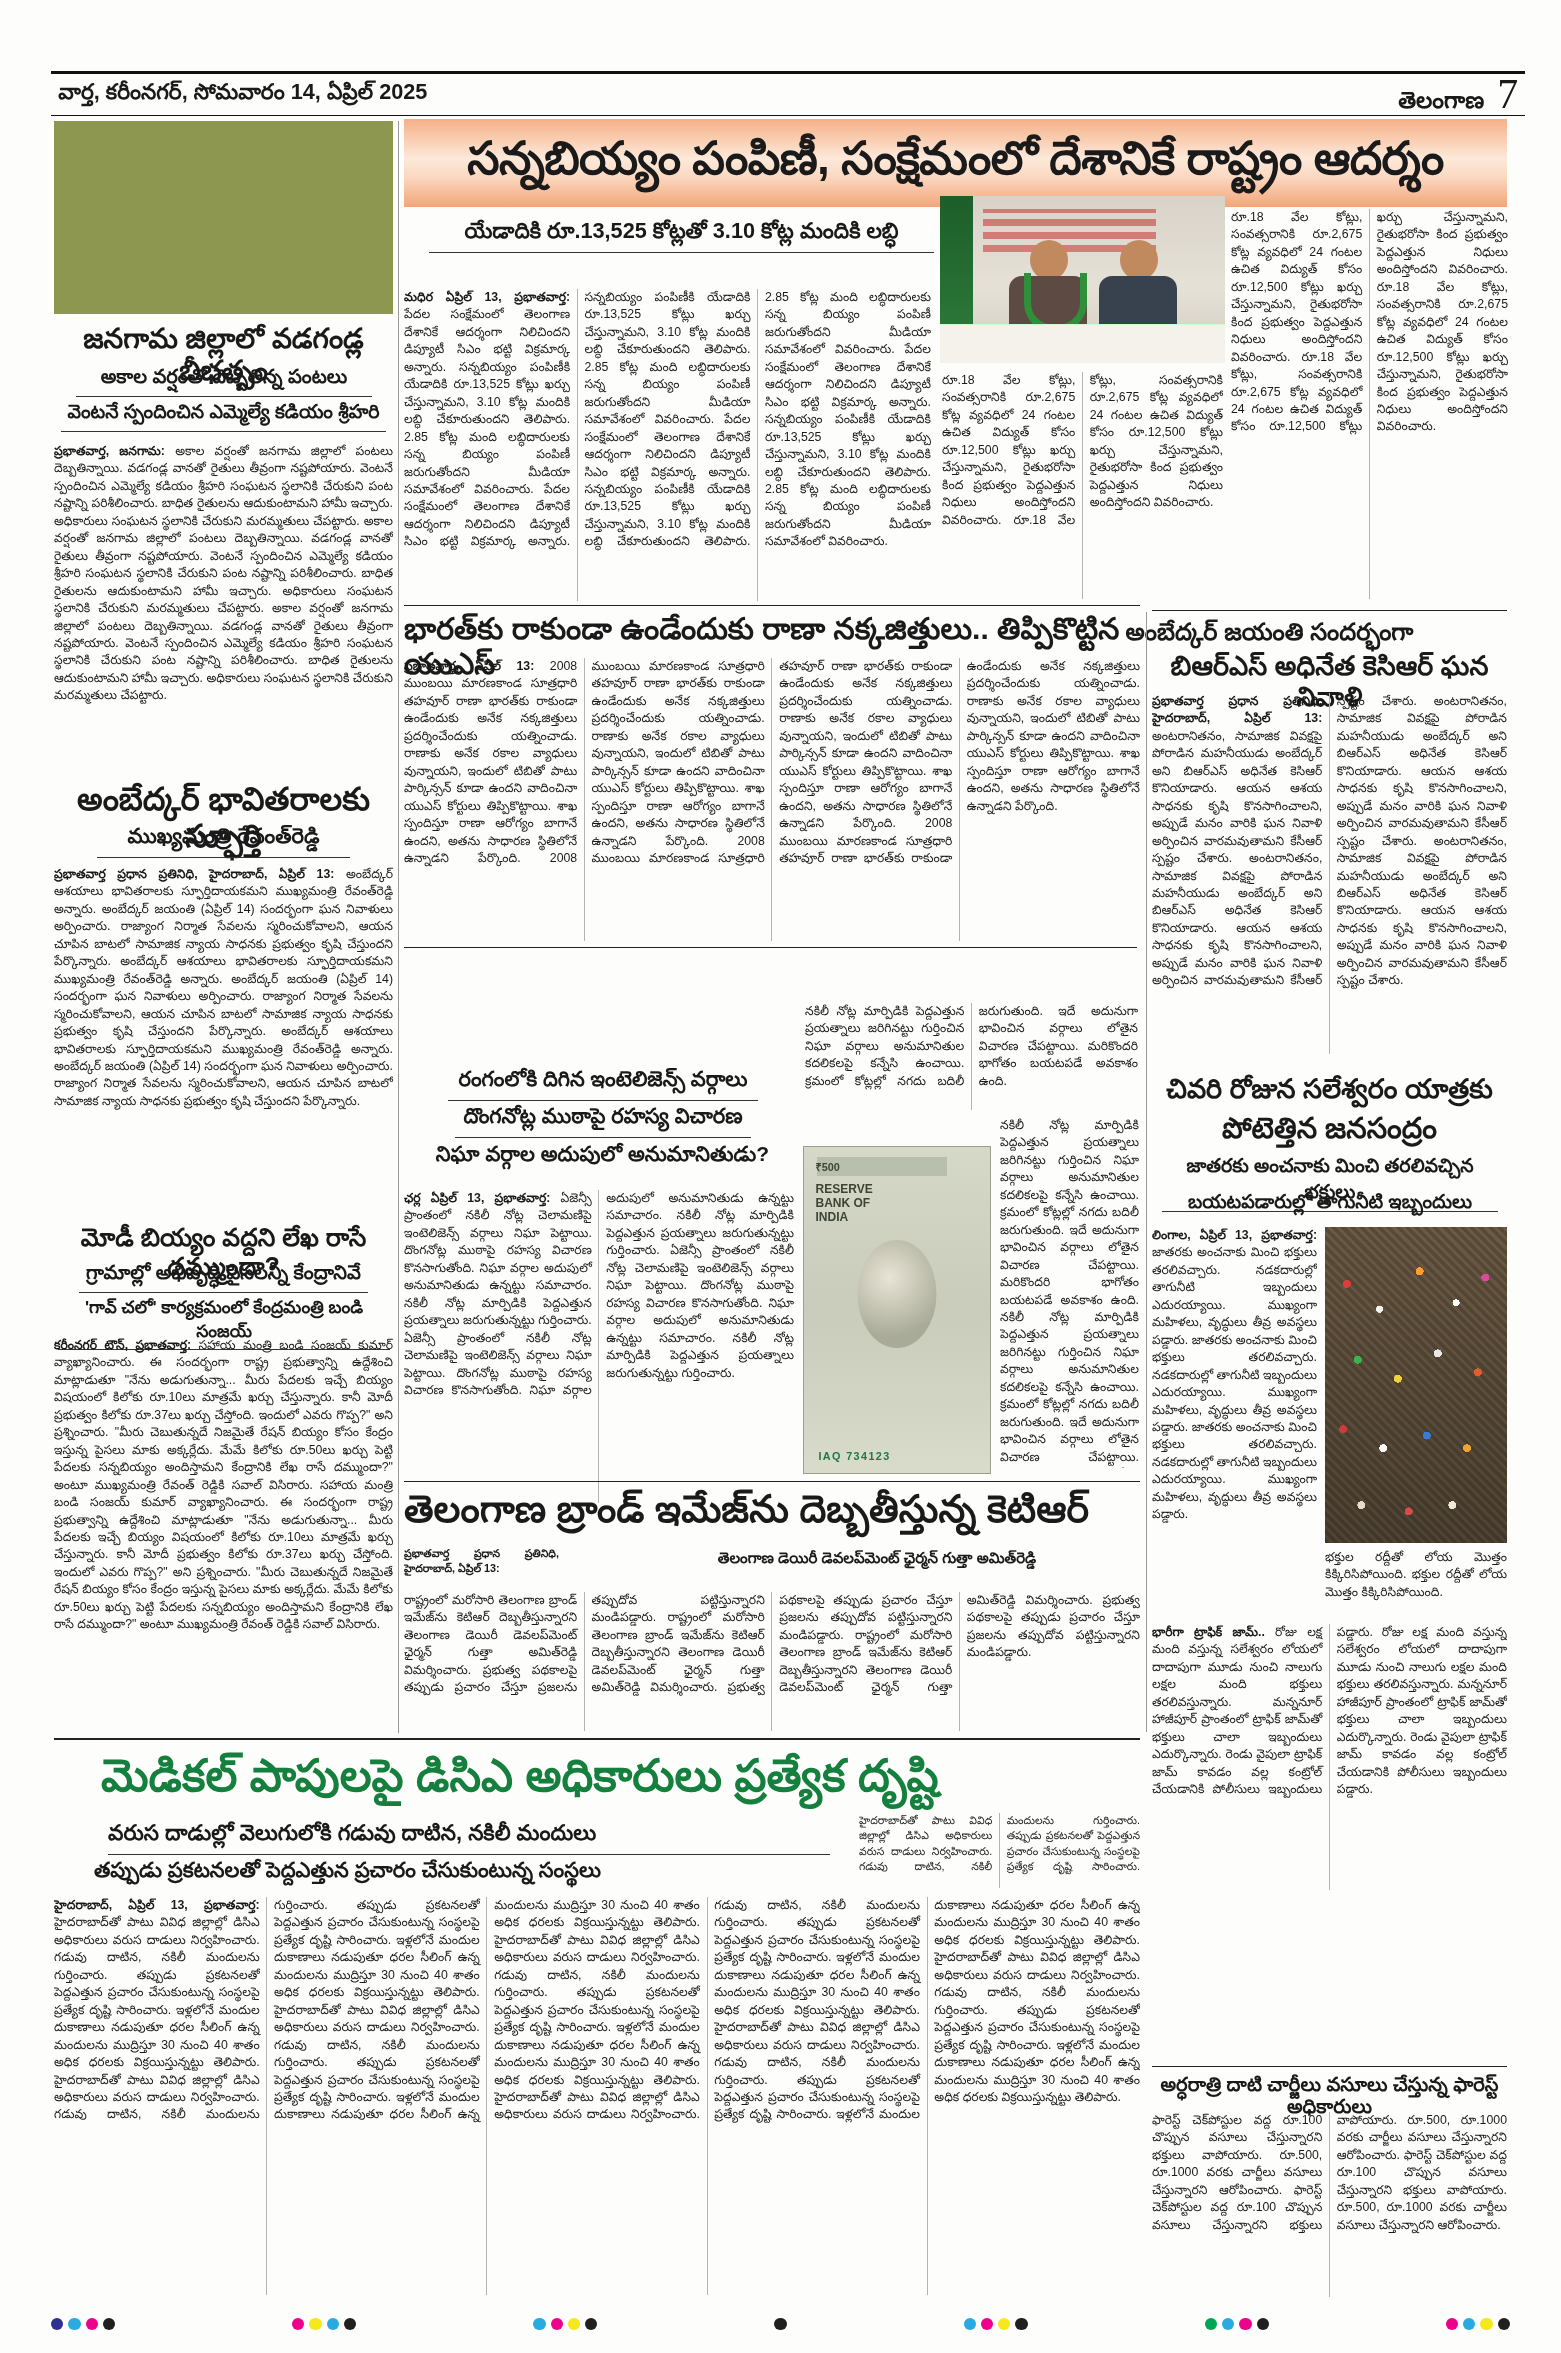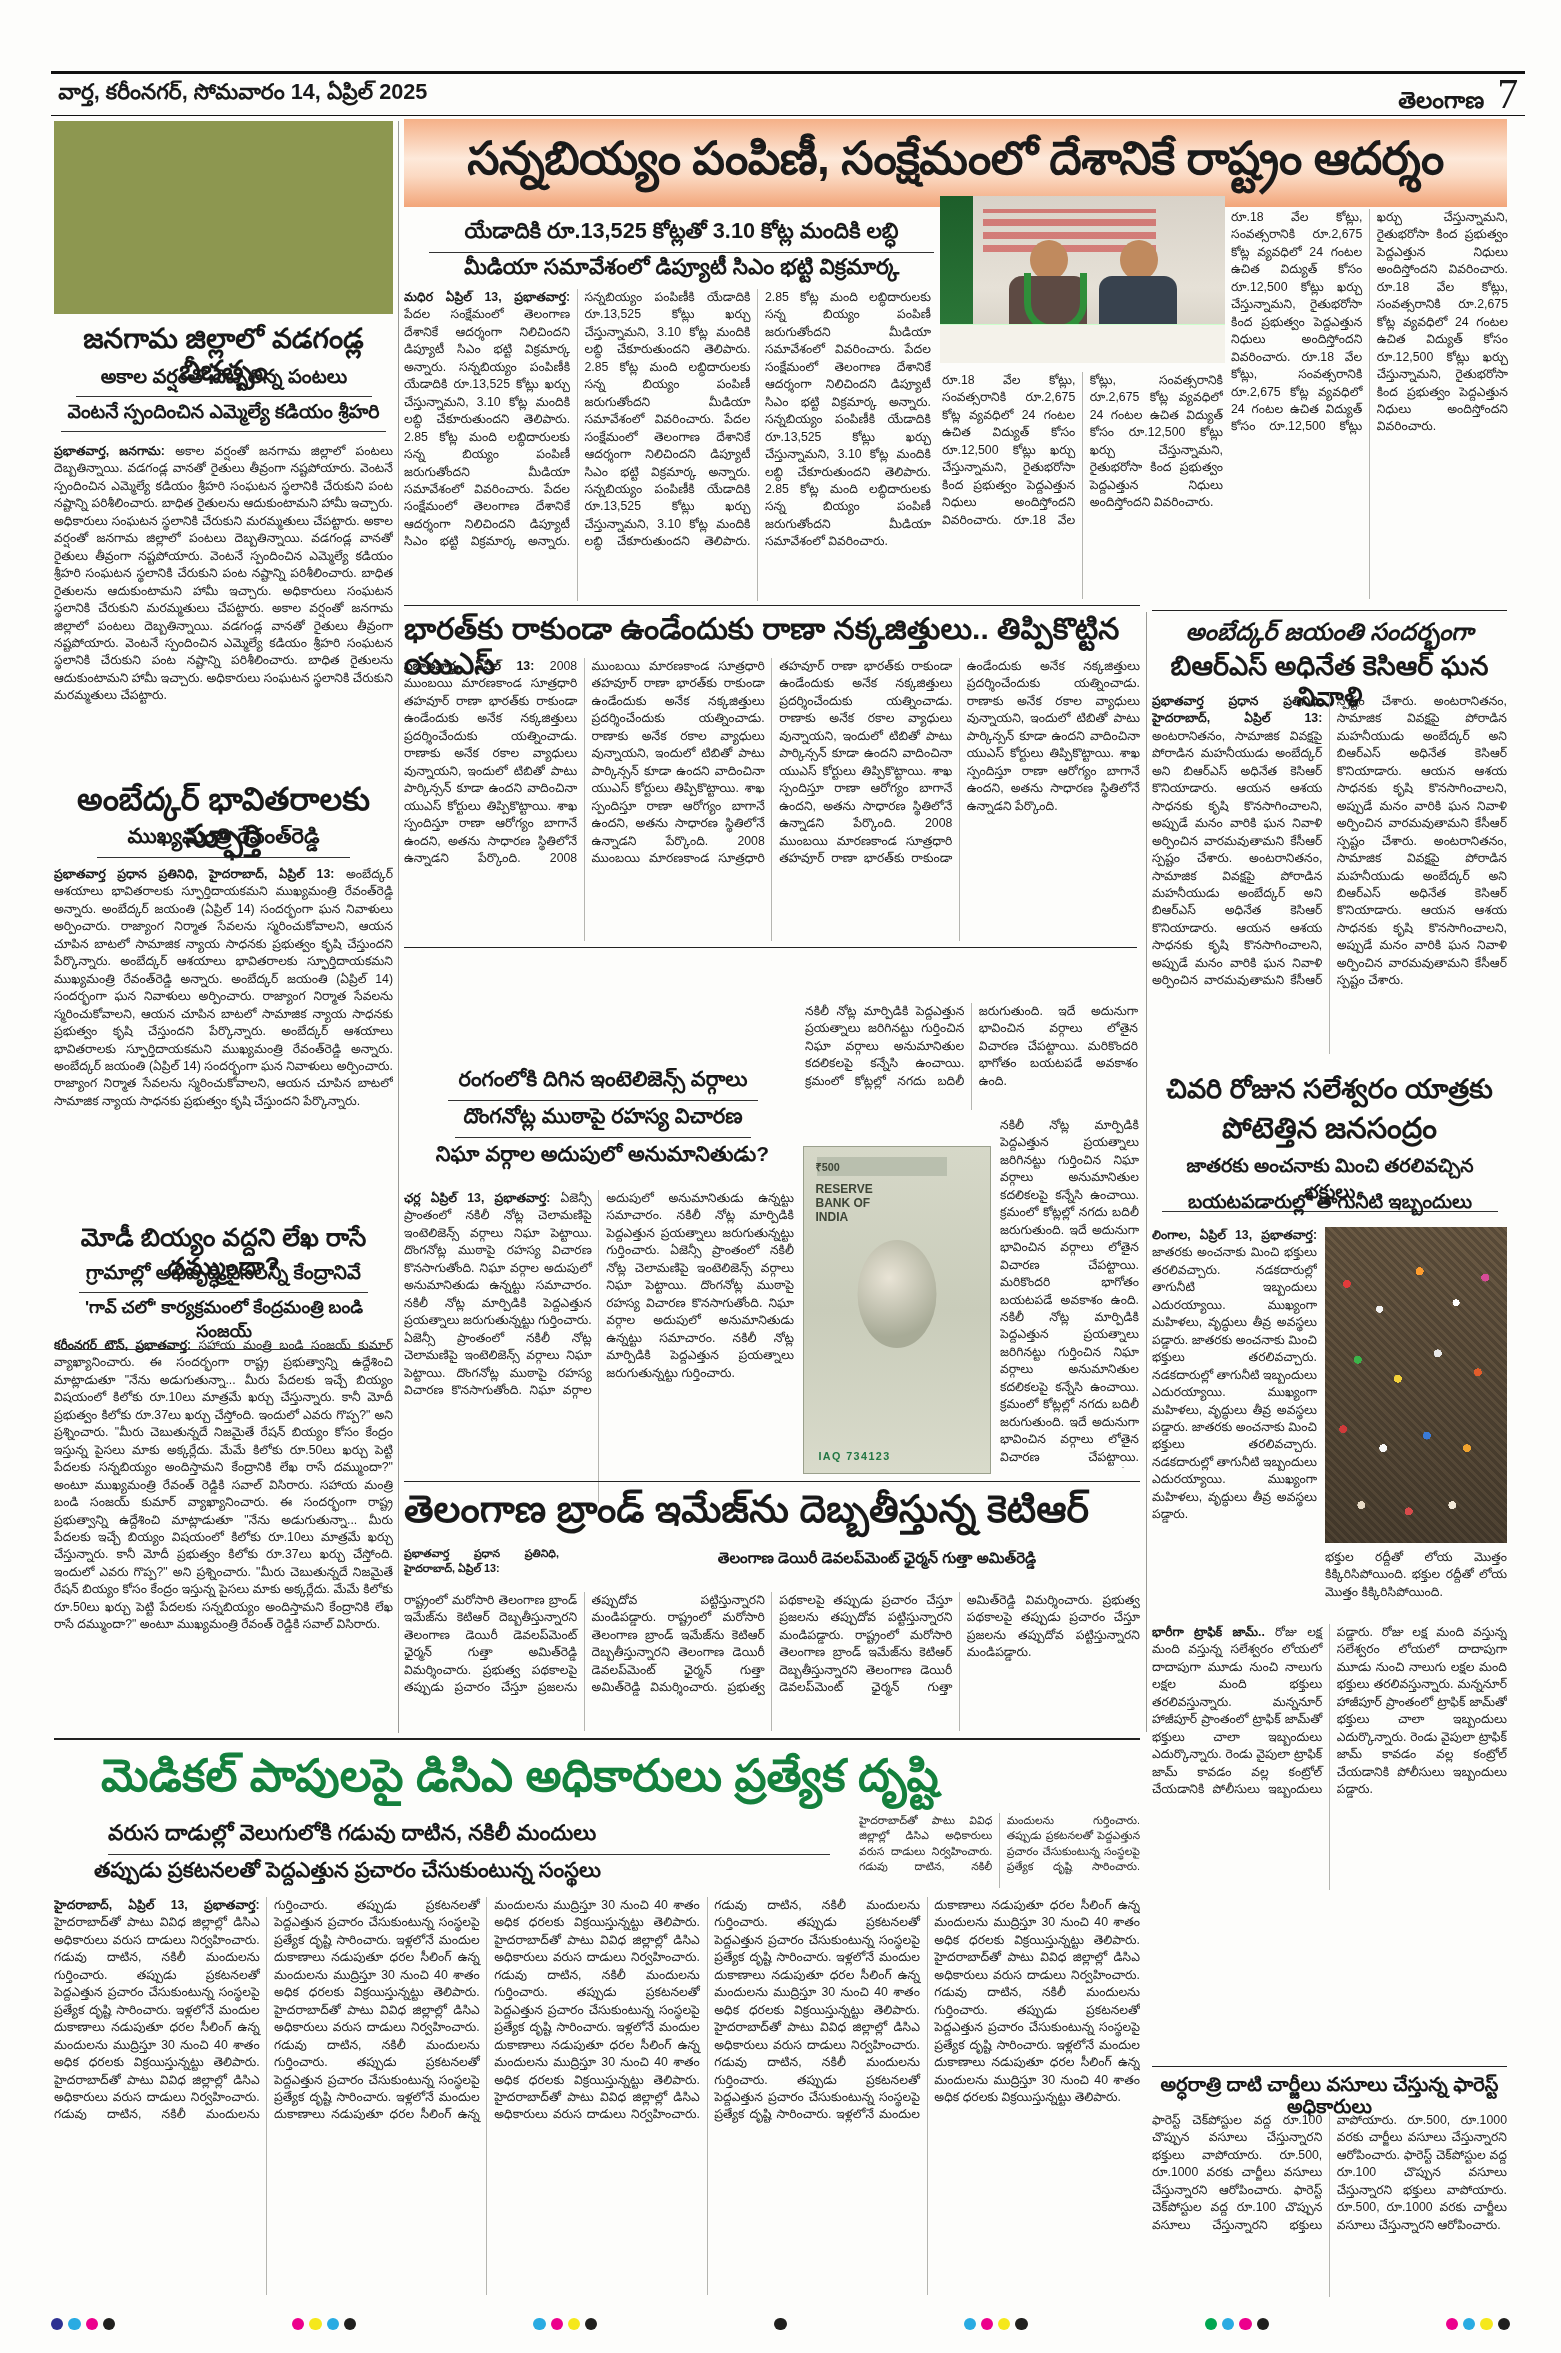--- a/index.html
+++ b/index.html
@@ -105,21 +105,20 @@
   <div class="abs deck underl" style="left:58px;top:1297px;width:332px;font-size:17.3px;">'గావ్ చలో' కార్యక్రమంలో కేంద్రమంత్రి బండి సంజయ్</div>
   <div class="abs body" style="left:54px;top:1337px;width:339px;height:396px;">
     <span class="byline">కరీంనగర్ టౌన్, ప్రభాతవార్త: </span>
     <span>సహాయ మంత్రి బండి సంజయ్ కుమార్ వ్యాఖ్యానించారు. ఈ సందర్భంగా రాష్ట్ర ప్రభుత్వాన్ని ఉద్దేశించి మాట్లాడుతూ "నేను అడుగుతున్నా... మీరు పేదలకు ఇచ్చే బియ్యం విషయంలో కిలోకు రూ.10లు మాత్రమే ఖర్చు చేస్తున్నారు. కానీ మోదీ ప్రభుత్వం కిలోకు రూ.37లు ఖర్చు చేస్తోంది. ఇందులో ఎవరు గొప్ప?" అని ప్రశ్నించారు. "మీరు చెబుతున్నదే నిజమైతే రేషన్ బియ్యం కోసం కేంద్రం ఇస్తున్న పైసలు మాకు అక్కర్లేదు. మేమే కిలోకు రూ.50లు ఖర్చు పెట్టి పేదలకు సన్నబియ్యం అందిస్తామని కేంద్రానికి లేఖ రాసే దమ్ముందా?" అంటూ ముఖ్యమంత్రి రేవంత్ రెడ్డికి సవాల్ విసిరారు. సహాయ మంత్రి బండి సంజయ్ కుమార్ వ్యాఖ్యానించారు. ఈ సందర్భంగా రాష్ట్ర ప్రభుత్వాన్ని ఉద్దేశించి మాట్లాడుతూ "నేను అడుగుతున్నా... మీరు పేదలకు ఇచ్చే బియ్యం విషయంలో కిలోకు రూ.10లు మాత్రమే ఖర్చు చేస్తున్నారు. కానీ మోదీ ప్రభుత్వం కిలోకు రూ.37లు ఖర్చు చేస్తోంది. ఇందులో ఎవరు గొప్ప?" అని ప్రశ్నించారు. "మీరు చెబుతున్నదే నిజమైతే రేషన్ బియ్యం కోసం కేంద్రం ఇస్తున్న పైసలు మాకు అక్కర్లేదు. మేమే కిలోకు రూ.50లు ఖర్చు పెట్టి పేదలకు సన్నబియ్యం అందిస్తామని కేంద్రానికి లేఖ రాసే దమ్ముందా?" అంటూ ముఖ్యమంత్రి రేవంత్ రెడ్డికి సవాల్ విసిరారు.</span>
   </div>
 
   <div class="abs banner" style="left:404px;top:119px;width:1103px;height:88px;">
     <h1>సన్నబియ్యం పంపిణీ, సంక్షేమంలో దేశానికే రాష్ట్రం ఆదర్శం</h1>
   </div>
   <div class="abs deck underl" style="left:429px;top:218px;width:505px;font-size:21.7px;">యేడాదికి రూ.13,525 కోట్లతో 3.10 కోట్ల మందికి లబ్ధి</div>
-  <div class="abs deck" style="left:429px;top:254px;width:505px;font-size:21.7px;">మీడియా సమావేశంలో డిప్యూటీ సిఎం భట్టి విక్రమార్క</div>
 
   <div class="abs photo photo-press" style="left:940px;top:196px;width:285px;height:167px;">
     <div class="pp-flag"></div>
     <div class="pp-red"></div>
     <div class="pp-man" style="left:65px;">
       <div class="pp-head"></div>
       <div class="pp-torso g"></div>
         <div class="pp-garland"></div>
     </div>
     <div class="pp-man" style="left:155px;">
@@ -174,21 +173,21 @@
   <div class="abs headline" style="left:404px;top:1488px;width:736px;font-size:38px;text-align:left;">తెలంగాణ బ్రాండ్ ఇమేజ్‌ను దెబ్బతీస్తున్న కెటిఆర్</div>
   <div class="abs body" style="left:404px;top:1546px;width:155px;height:46px;font-size:10.8px;">
     <span class="byline">ప్రభాతవార్త ప్రధాన ప్రతినిధి, హైదరాబాద్, ఏప్రిల్ 13: </span>
   </div>
   <div class="abs deck" style="left:592px;top:1549px;width:570px;font-size:15px;">తెలంగాణ డెయిరీ డెవలప్‌మెంట్ ఛైర్మన్ గుత్తా అమిత్‌రెడ్డి</div>
   <div class="abs body" style="left:404px;top:1592px;width:736px;height:139px;column-count:4;">
     <span>రాష్ట్రంలో మరోసారి తెలంగాణ బ్రాండ్ ఇమేజ్‌ను కెటిఆర్ దెబ్బతీస్తున్నారని తెలంగాణ డెయిరీ డెవలప్‌మెంట్ ఛైర్మన్ గుత్తా అమిత్‌రెడ్డి విమర్శించారు. ప్రభుత్వ పథకాలపై తప్పుడు ప్రచారం చేస్తూ ప్రజలను తప్పుదోవ పట్టిస్తున్నారని మండిపడ్డారు. రాష్ట్రంలో మరోసారి తెలంగాణ బ్రాండ్ ఇమేజ్‌ను కెటిఆర్ దెబ్బతీస్తున్నారని తెలంగాణ డెయిరీ డెవలప్‌మెంట్ ఛైర్మన్ గుత్తా అమిత్‌రెడ్డి విమర్శించారు. ప్రభుత్వ పథకాలపై తప్పుడు ప్రచారం చేస్తూ ప్రజలను తప్పుదోవ పట్టిస్తున్నారని మండిపడ్డారు. రాష్ట్రంలో మరోసారి తెలంగాణ బ్రాండ్ ఇమేజ్‌ను కెటిఆర్ దెబ్బతీస్తున్నారని తెలంగాణ డెయిరీ డెవలప్‌మెంట్ ఛైర్మన్ గుత్తా అమిత్‌రెడ్డి విమర్శించారు. ప్రభుత్వ పథకాలపై తప్పుడు ప్రచారం చేస్తూ ప్రజలను తప్పుదోవ పట్టిస్తున్నారని మండిపడ్డారు.</span>
   </div>
 
   <div class="hrule" style="left:1152px;top:610px;width:355px;height:0.7px;"></div>
-  <div class="abs headline" style="left:1152px;top:618px;width:355px;font-size:24px;font-style:italic;">అంబేద్కర్ జయంతి సందర్భంగా</div>
+  <div class="abs headline" style="left:1092px;top:618px;width:355px;font-size:24px;">అంబేద్కర్ జయంతి సందర్భంగా</div>
   <div class="abs headline" style="left:1152px;top:651px;width:355px;font-size:27px;">బిఆర్ఎస్ అధినేత కెసిఆర్ ఘన నివాళి</div>
   <div class="abs body" style="left:1152px;top:693px;width:355px;height:361px;column-count:2;">
     <span class="byline">ప్రభాతవార్త ప్రధాన ప్రతినిధి, హైదరాబాద్, ఏప్రిల్ 13: </span>
     <span>అంటరానితనం, సామాజిక వివక్షపై పోరాడిన మహనీయుడు అంబేద్కర్ అని బిఆర్ఎస్ అధినేత కెసిఆర్ కొనియాడారు. ఆయన ఆశయ సాధనకు కృషి కొనసాగించాలని, అప్పుడే మనం వారికి ఘన నివాళి అర్పించిన వారమవుతామని కేసీఆర్ స్పష్టం చేశారు. అంటరానితనం, సామాజిక వివక్షపై పోరాడిన మహనీయుడు అంబేద్కర్ అని బిఆర్ఎస్ అధినేత కెసిఆర్ కొనియాడారు. ఆయన ఆశయ సాధనకు కృషి కొనసాగించాలని, అప్పుడే మనం వారికి ఘన నివాళి అర్పించిన వారమవుతామని కేసీఆర్ స్పష్టం చేశారు. అంటరానితనం, సామాజిక వివక్షపై పోరాడిన మహనీయుడు అంబేద్కర్ అని బిఆర్ఎస్ అధినేత కెసిఆర్ కొనియాడారు. ఆయన ఆశయ సాధనకు కృషి కొనసాగించాలని, అప్పుడే మనం వారికి ఘన నివాళి అర్పించిన వారమవుతామని కేసీఆర్ స్పష్టం చేశారు. అంటరానితనం, సామాజిక వివక్షపై పోరాడిన మహనీయుడు అంబేద్కర్ అని బిఆర్ఎస్ అధినేత కెసిఆర్ కొనియాడారు. ఆయన ఆశయ సాధనకు కృషి కొనసాగించాలని, అప్పుడే మనం వారికి ఘన నివాళి అర్పించిన వారమవుతామని కేసీఆర్ స్పష్టం చేశారు.</span>
   </div>
 
   <div class="abs headline" style="left:1152px;top:1074px;width:355px;font-size:27px;">చివరి రోజున సలేశ్వరం యాత్రకు</div>
   <div class="abs headline" style="left:1152px;top:1112px;width:355px;font-size:29px;">పోటెత్తిన జనసంద్రం</div>
   <div class="abs deck underl" style="left:1162px;top:1155px;width:336px;font-size:19px;">జాతరకు అంచనాకు మించి తరలివచ్చిన భక్తులు</div>
   <div class="abs deck" style="left:1184px;top:1191px;width:292px;font-size:19px;">బయటపడారుల్లో తాగునీటి ఇబ్బందులు</div>

